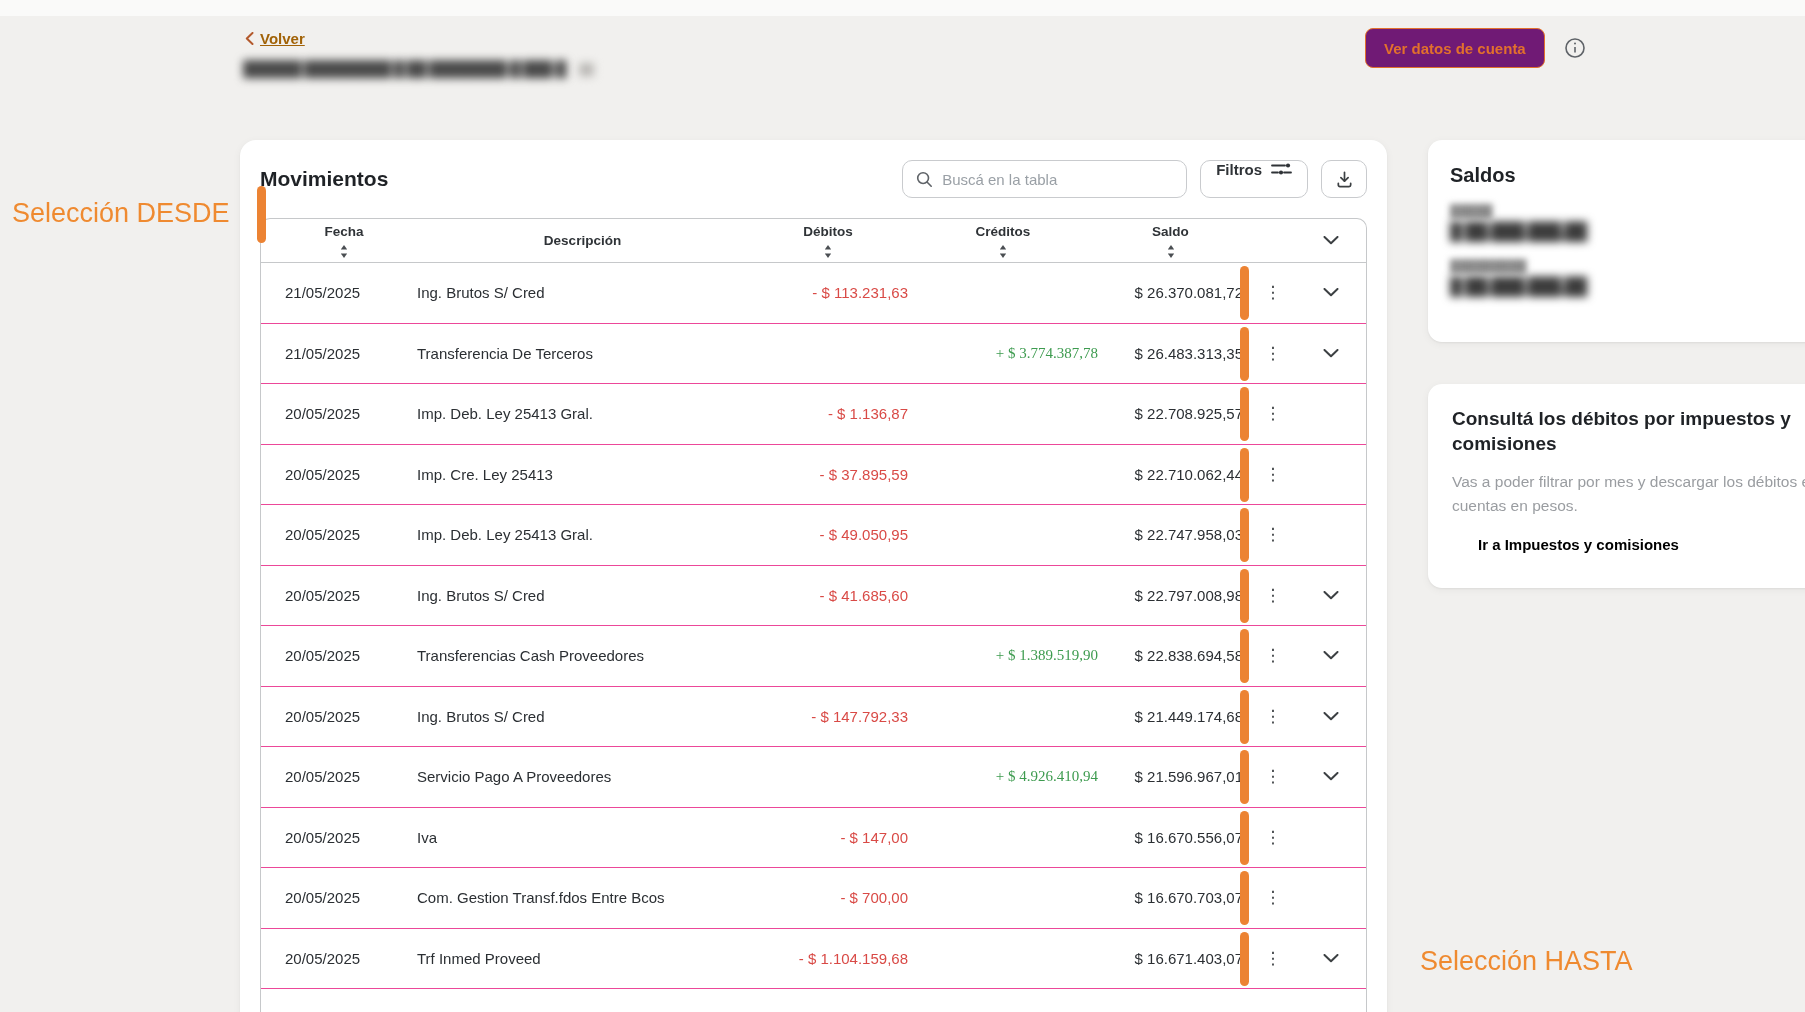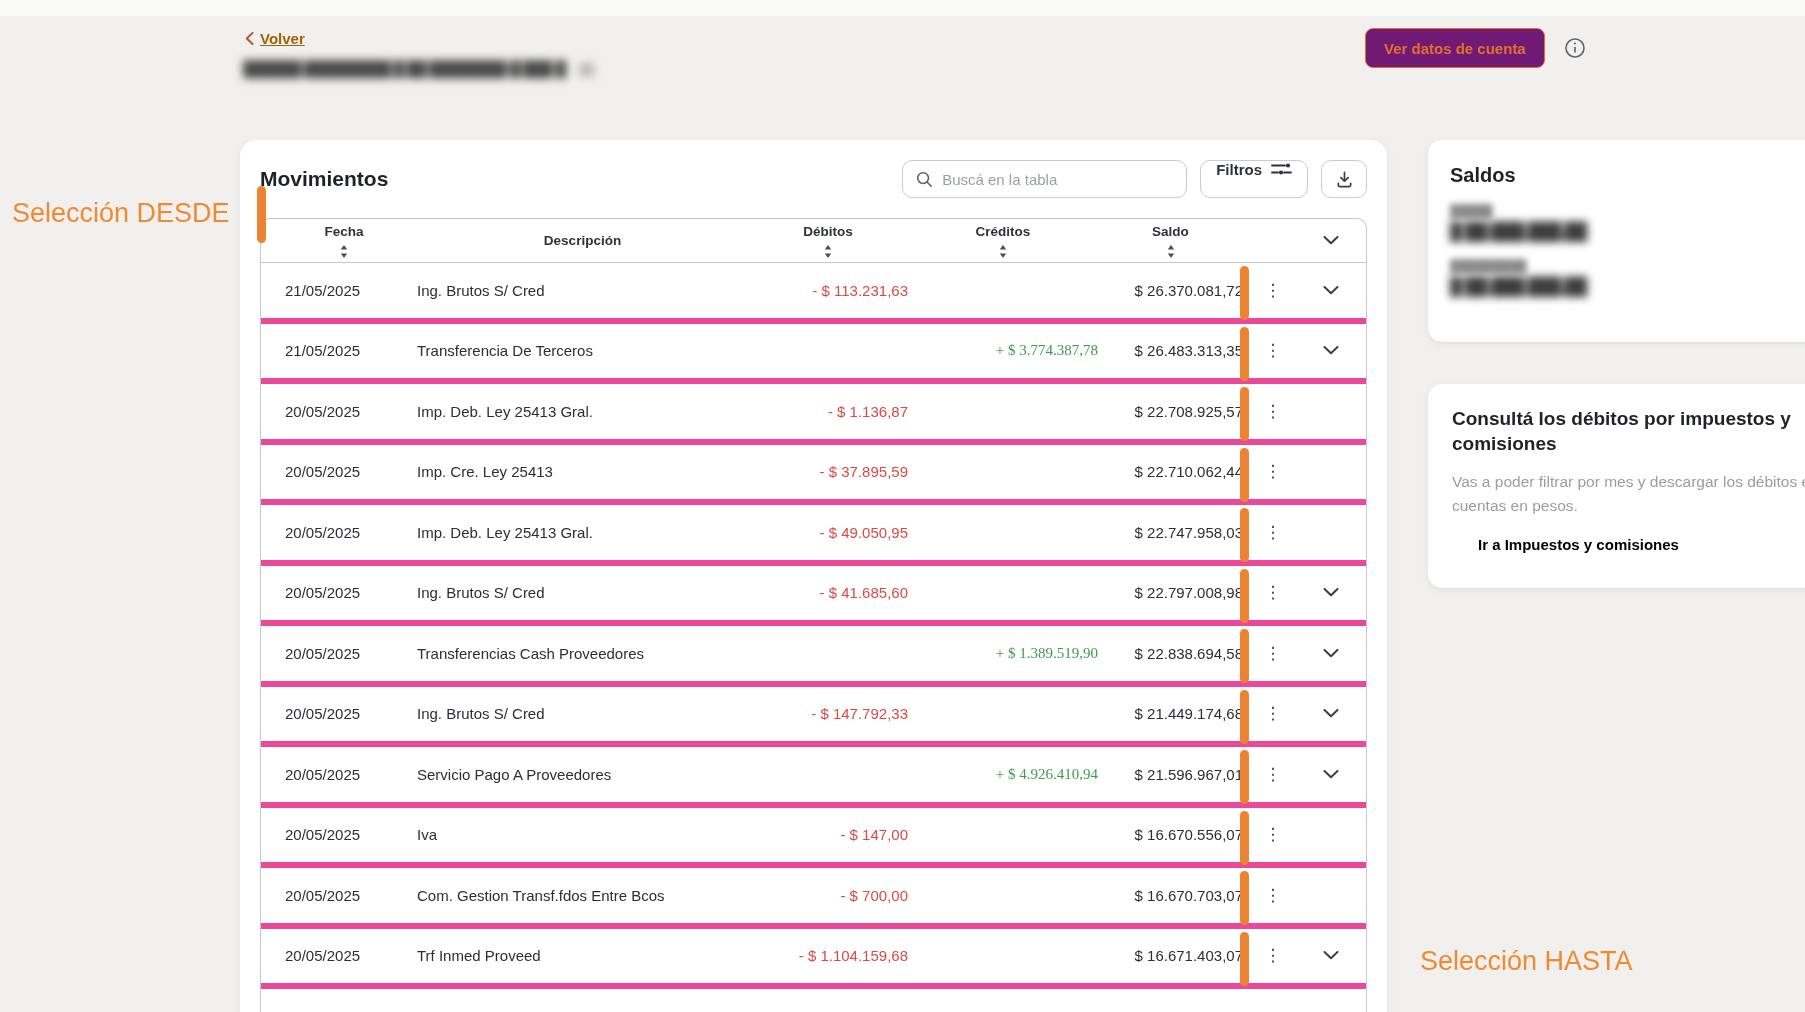--- a/index.html
+++ b/index.html
@@ -67,21 +67,21 @@
     border-radius:10px 10px 0 0; overflow:hidden; background:#fff;
   }
   .thead, .trow, .trow-empty {
     display:grid;
     grid-template-columns:118px 1fr 160px 190px 145px 60px 55px;
     align-items:center; padding-left:24px; padding-right:8px;
   }
   .thead { height:44px; border-bottom:1px solid #c6c8ca; }
   .th { display:flex; align-items:center; gap:6px; font-size:13.5px; font-weight:bold; color:#2f3337; cursor:pointer;flex-direction:column; }
   .th.right { justify-content:flex-end; }
-  .trow { height:60.5px; border-bottom:6px solid #ec4899; position:relative; }
+  .trow { height:60.5px; border-bottom:1px solid #ec4899; position:relative; }
   .trow-empty { height:30px; }
   .cell { font-size:15px; color:#2b2f33; }
   .c-desc { padding-left:14px; }
   .num { text-align:right; font-variant-numeric:tabular-nums; }
   .neg { color:#d94a46; }
   .pos { color:#3d9b4f;font-family:Liberation Serif, serif; }
   .c-kebab { text-align:center; font-size:17px; color:#3c4043; cursor:pointer; line-height:1; }
   .c-chev { display:flex; justify-content:center; cursor:pointer; }
   .th-chev { display:flex; justify-content:center; cursor:pointer; }
 

